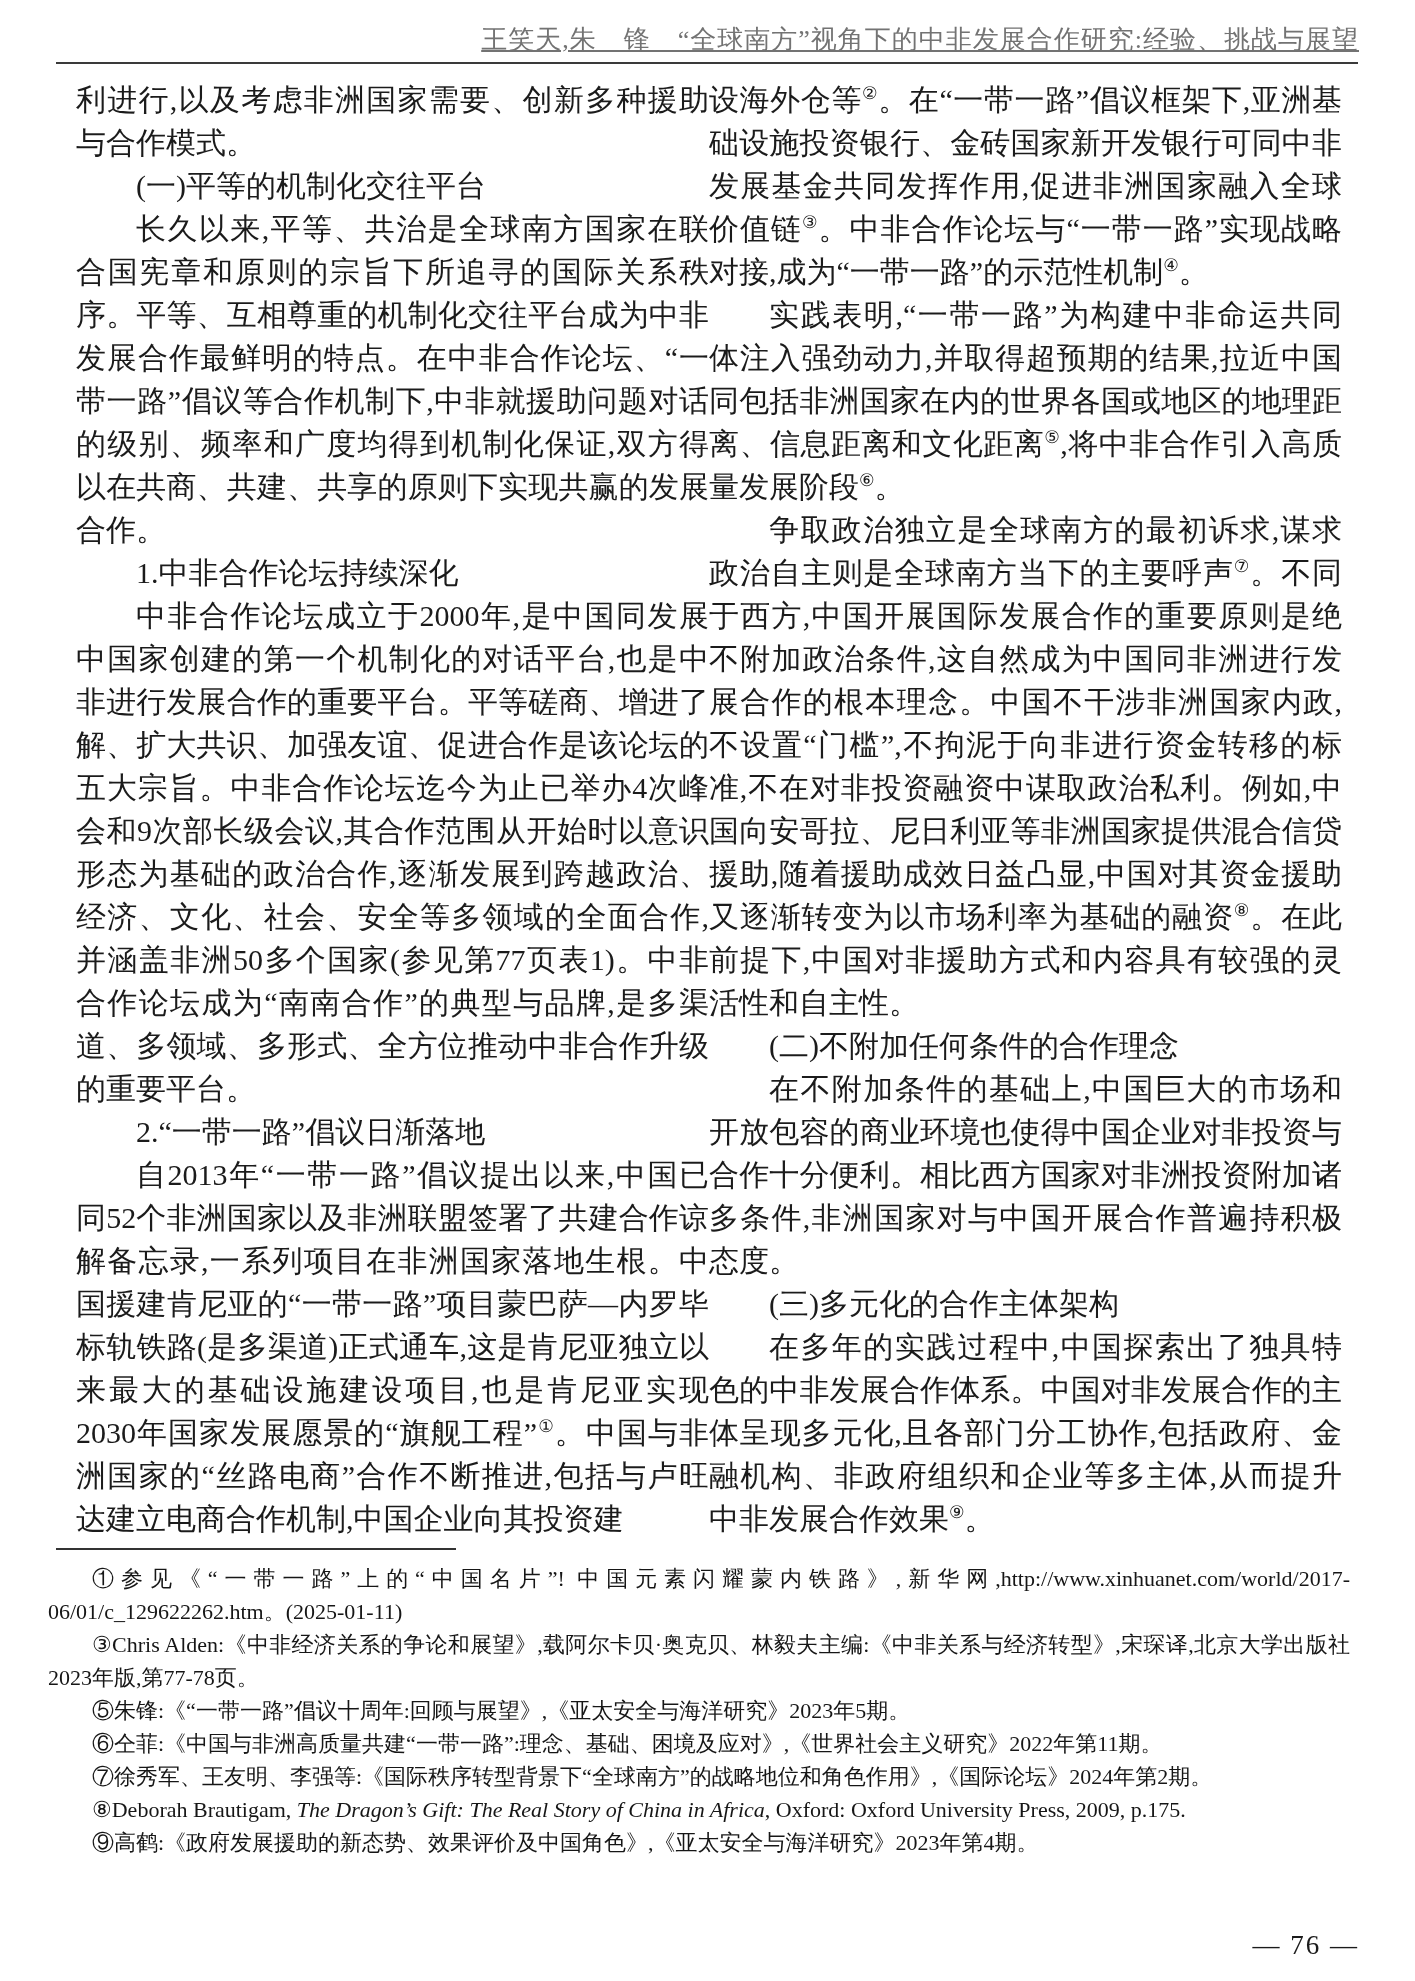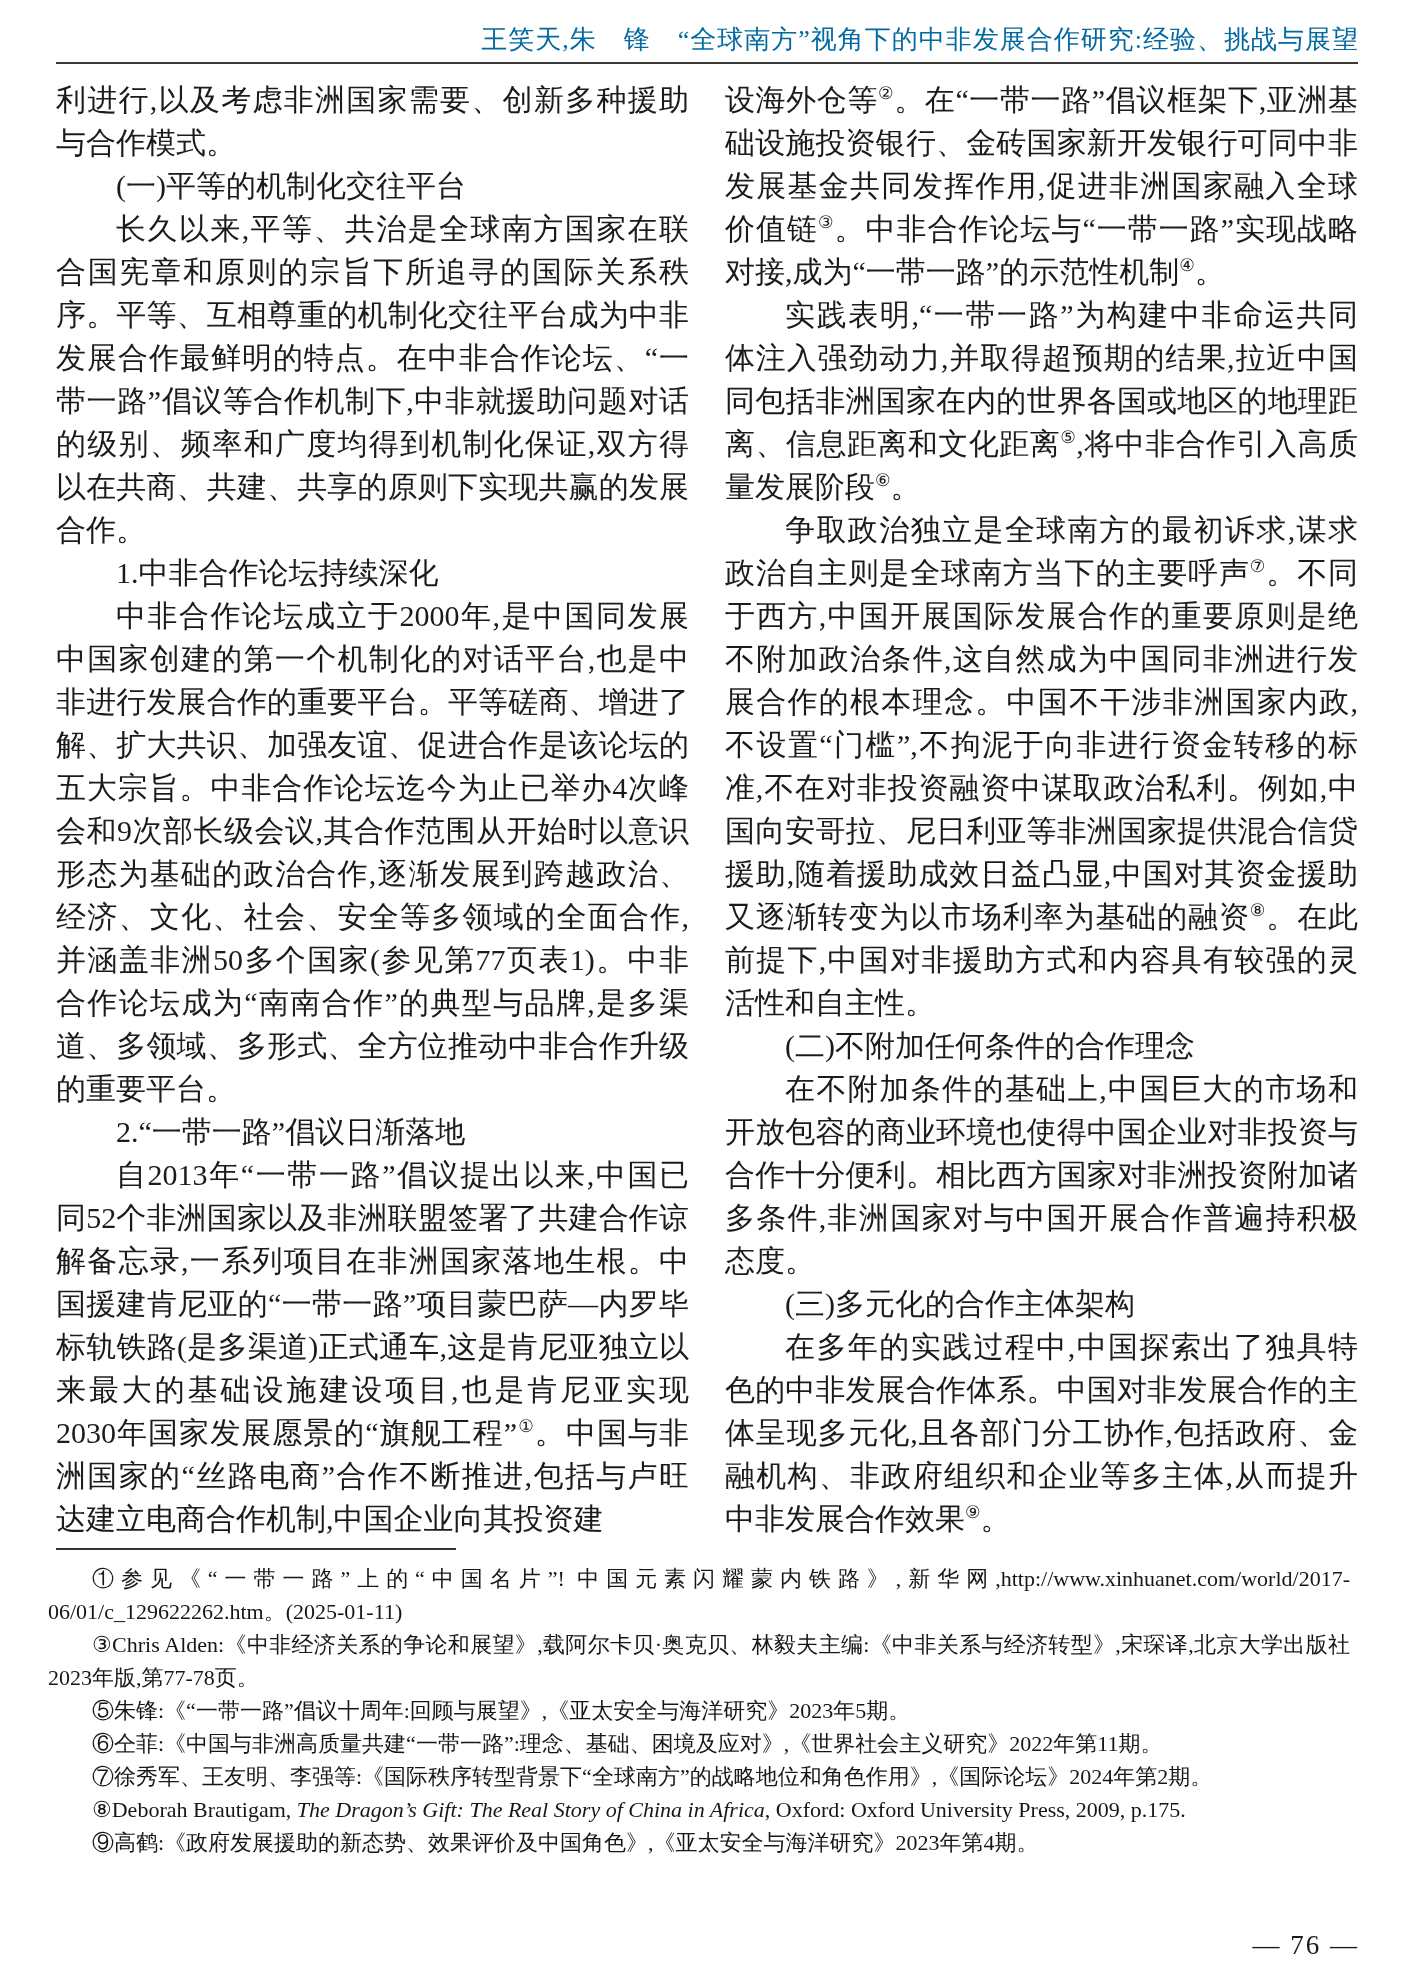--- a/index.html
+++ b/index.html
@@ -7,30 +7,31 @@
     position:relative;
     width:1415px;height:1981px;
     margin:0 auto;
     background:#ffffff;
     color:#1b1b1b;
     font-family:"Liberation Serif","DejaVu Serif",serif;
     overflow:hidden;
   }
   .running-header{
     position:absolute;top:22px;right:56px;
-    font-size:26px;letter-spacing:1px;color:#0369a1;
+    font-size:26px;letter-spacing:1px;color:#737373;
     white-space:nowrap;
+    text-decoration:underline;
   }
   .header-rule{
     position:absolute;top:62px;left:56px;width:1302px;
     border-top:2px solid #3a3a3a;height:0;
   }
   .body-cols{
-    position:absolute;top:78px;left:56px;width:1302px;height:1466px;
-    display:flex;justify-content:space-between;overflow:hidden;
+    position:absolute;top:78px;left:40px;width:1302px;height:1466px;
+    display:flex;justify-content:flex-end;overflow:hidden;
   }
   .col{
     width:633px;
     font-size:30px;line-height:43px;
     text-align:justify;
   }
   .col p{margin:0;}
   .indent{text-indent:2em;}
   sup{font-size:0.58em;line-height:0;vertical-align:super;}
   .it{font-style:italic;}

